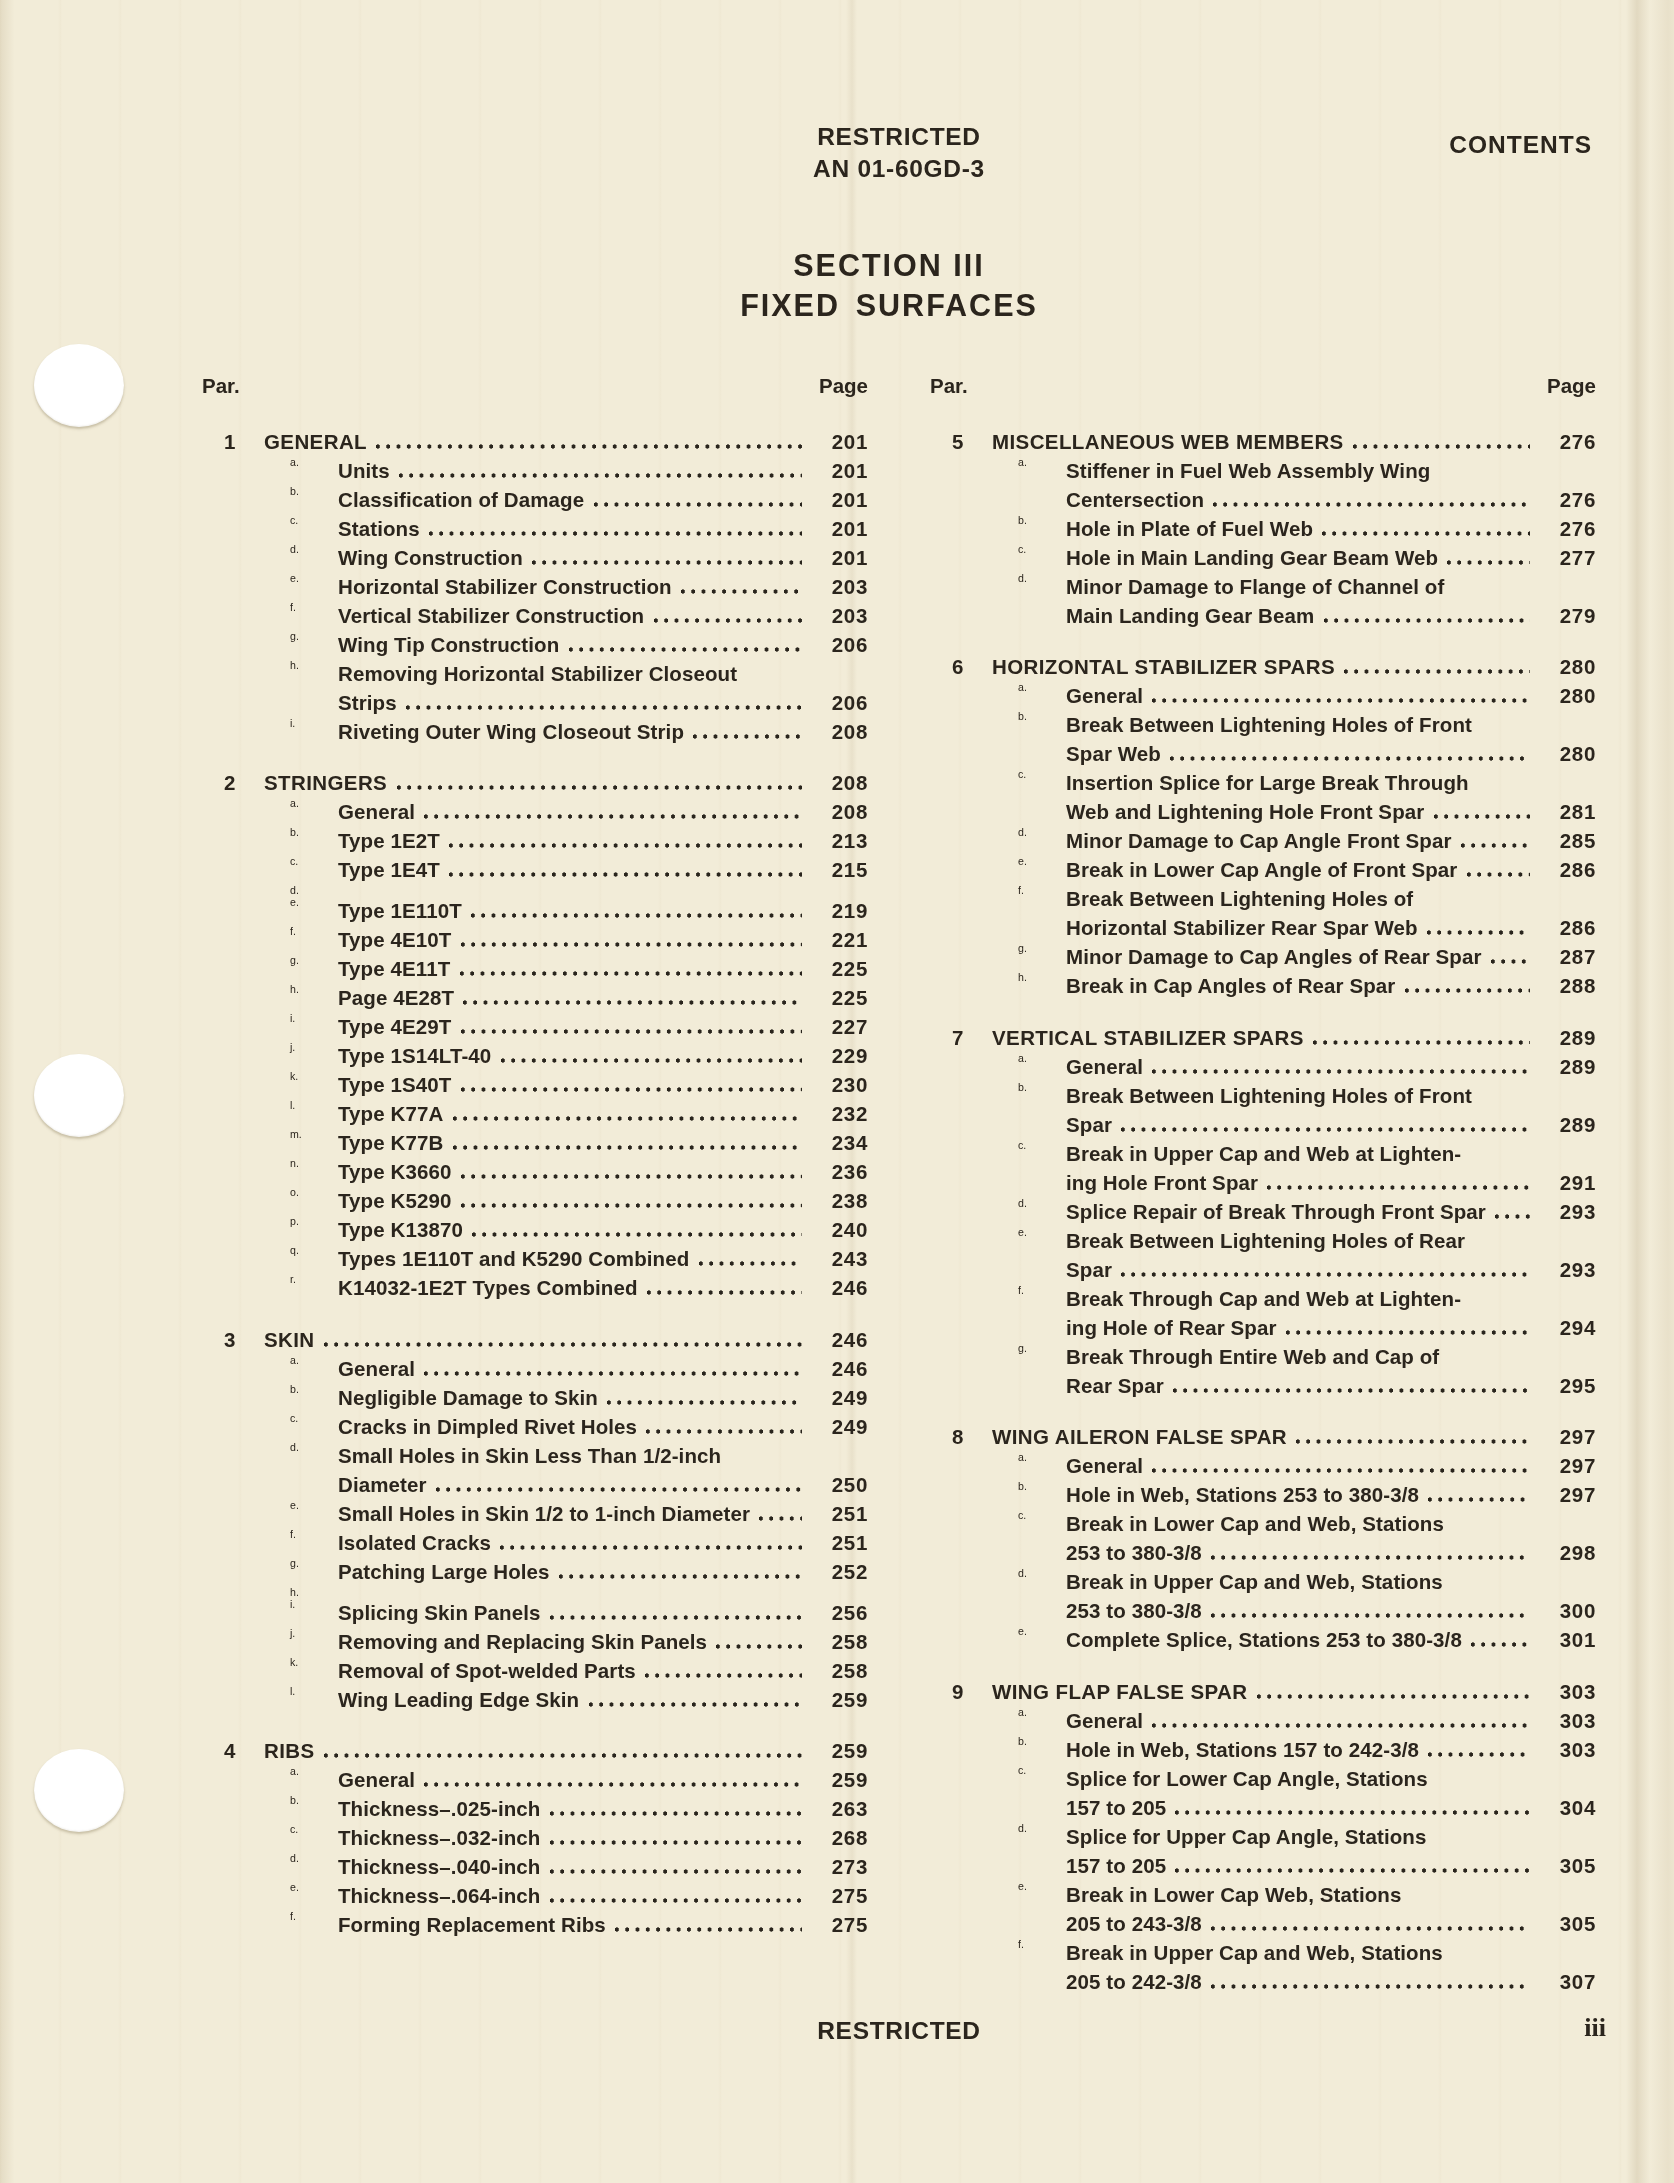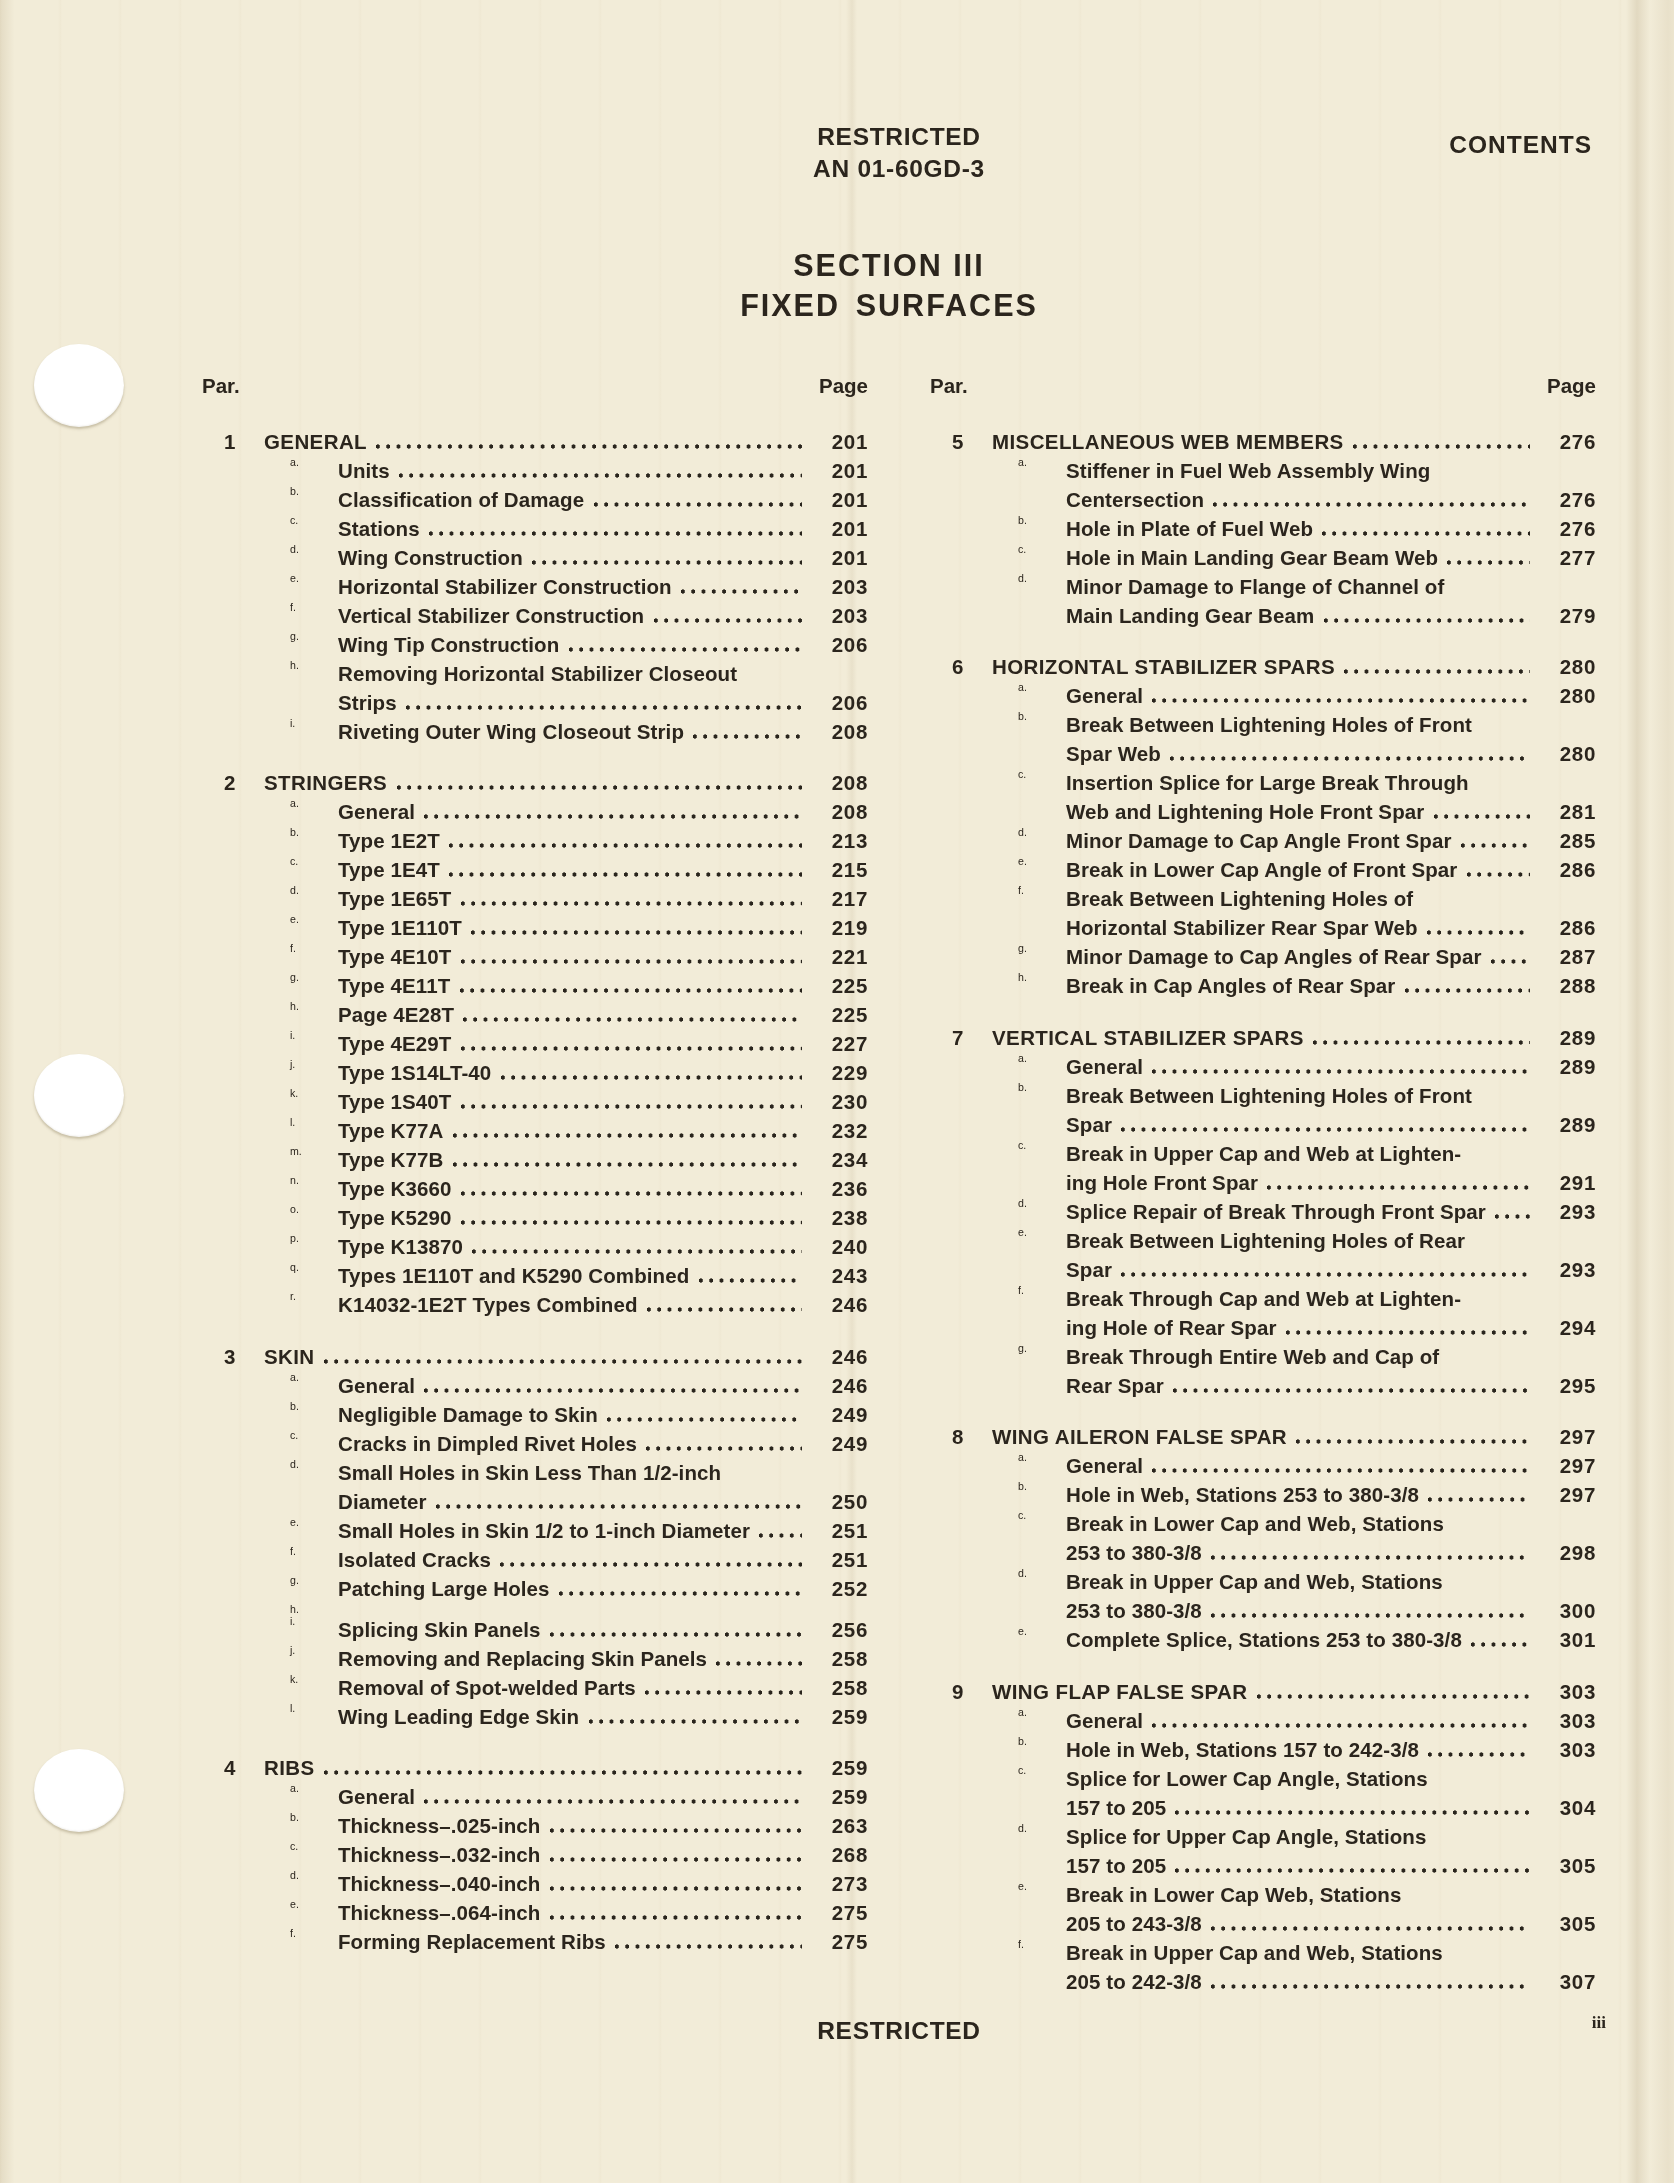--- a/index.html
+++ b/index.html
@@ -68,21 +68,21 @@
     background-position:0 100%;
   }
   .pg { flex:none; width:61px; text-align:right; letter-spacing:0.7px; }
 
   .footer-classification {
     position:absolute; left:202px; width:1394px; top:2017px;
     text-align:center; font-weight:700; font-size:24.5px; letter-spacing:0.7px;
   }
   .footer-page-number {
     position:absolute; top:2013px; right:69px;
-    font-family:"Liberation Serif", serif; font-weight:700; font-size:17px;
+    font-family:"Liberation Serif", serif; font-weight:700; font-size:26px;
   }
 </style>
 </head>
 <body>
 
 <div class="page">
 
   <div class="punch-hole hole-1"></div>
   <div class="punch-hole hole-2"></div>
   <div class="punch-hole hole-3"></div>
@@ -238,27 +238,20 @@
             <div class="sub-body">
               <div class="row">
                 <span class="txt">Type 1E4T</span>
                 <span class="leader"></span>
                 <span class="pg">215</span>
               </div>
             </div>
           </div>
           <div class="sub">
             <span class="letter">d.</span>
-            <div class="sub-body">
-              <div class="row">
-                <span class="txt">Type 1E65T</span>
-                <span class="leader"></span>
-                <span class="pg">217</span>
-              </div>
-            </div>
           </div>
           <div class="sub">
             <span class="letter">e.</span>
             <div class="sub-body">
               <div class="row">
                 <span class="txt">Type 1E110T</span>
                 <span class="leader"></span>
                 <span class="pg">219</span>
               </div>
             </div>

